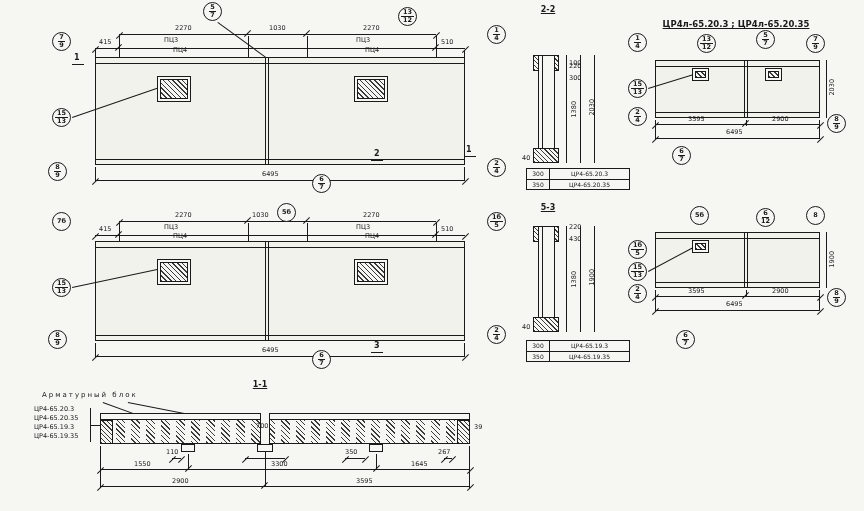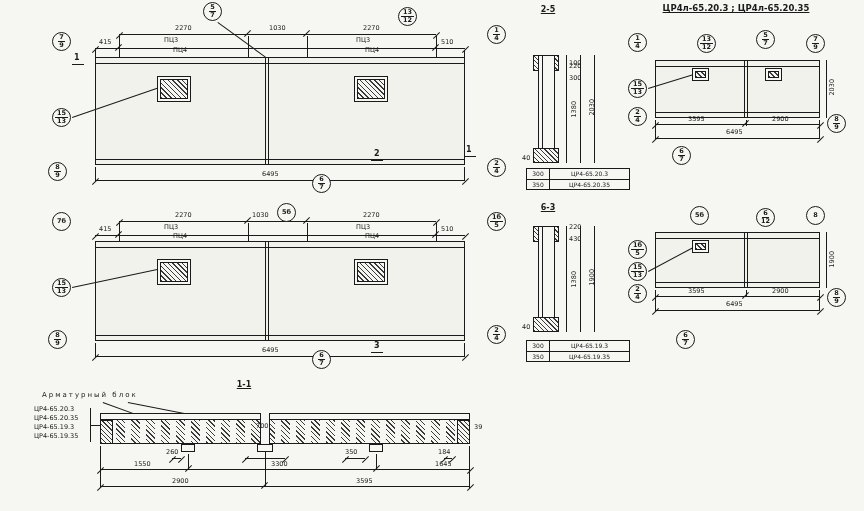--- a/index.html
+++ b/index.html
@@ -190,21 +190,21 @@
       <span>4</span>
     </div>
   <div class="co" style="left:312px;top:350px">
       <span>6</span>
       <span>7</span>
     </div>
 
   <span class="mark" style="left:374px;top:342px">3</span>
   <div class="flag" style="left:371px;top:352px;width:12px"></div>
 
-  <div class="sec-title" style="left:528px;top:6px;width:40px">2-5</div>
+  <div class="sec-title" style="left:528px;top:6px;width:40px">2-2</div>
   <div class="hatchblk" style="left:533px;top:55px;width:26px;height:16px"></div>
   <div class="stem" style="left:538px;top:55px;width:17px;height:108px"></div>
   <div class="hatchblk" style="left:533px;top:148px;width:26px;height:15px"></div>
 
   <div class="vl" style="left:566px;top:55px;height:108px"></div>
   <span class="t" style="left:569px;top:60px">100</span>
   <span class="t" style="left:569px;top:63px">220</span>
   <span class="t" style="left:569px;top:75px">300</span>
   <div class="vl" style="left:580px;top:55px;height:108px"></div>
   <span class="vdim" style="left:566px;top:106px">1380</span>
@@ -212,42 +212,42 @@
   <span class="vdim" style="left:584px;top:104px">2030</span>
   <span class="t" style="left:522px;top:155px">40</span>
 
   <div class="tbl" style="left:526px;top:168px;width:104px">
     <div>300</div>
     <div>ЦР4-65.20.3</div>
     <div>350</div>
     <div>ЦР4-65.20.35</div>
   </div>
 
-  <div class="sec-title" style="left:528px;top:204px;width:40px">6-3</div>
+  <div class="sec-title" style="left:528px;top:204px;width:40px">5-3</div>
   <div class="hatchblk" style="left:533px;top:226px;width:26px;height:16px"></div>
   <div class="stem" style="left:538px;top:226px;width:17px;height:106px"></div>
   <div class="hatchblk" style="left:533px;top:317px;width:26px;height:15px"></div>
 
   <div class="vl" style="left:566px;top:226px;height:106px"></div>
   <span class="t" style="left:569px;top:224px">220</span>
   <span class="t" style="left:569px;top:236px">430</span>
   <div class="vl" style="left:580px;top:226px;height:106px"></div>
   <span class="vdim" style="left:566px;top:276px">1380</span>
   <div class="vl" style="left:594px;top:226px;height:106px"></div>
   <span class="vdim" style="left:584px;top:274px">1900</span>
   <span class="t" style="left:522px;top:324px">40</span>
 
   <div class="tbl" style="left:526px;top:340px;width:104px">
     <div>300</div>
     <div>ЦР4-65.19.3</div>
     <div>350</div>
     <div>ЦР4-65.19.35</div>
   </div>
 
-  <div class="title" style="left:628px;top:4px;width:216px">ЦР4л-65.20.3 ;   ЦР4л-65.20.35</div>
+  <div class="title" style="left:628px;top:20px;width:216px">ЦР4л-65.20.3 ;   ЦР4л-65.20.35</div>
 
   <div class="panel" style="left:655px;top:60px;width:165px;height:58px"></div>
   <div class="joint" style="left:744px;top:60px;height:58px"></div>
   <div class="win" style="left:692px;top:68px;width:17px;height:13px">
       <i></i>
     </div>
   <div class="win" style="left:765px;top:68px;width:17px;height:13px">
       <i></i>
     </div>
 
@@ -345,21 +345,21 @@
     </div>
   <div class="co" style="left:676px;top:330px">
       <span>6</span>
       <span>7</span>
     </div>
   <div class="co" style="left:827px;top:288px">
       <span>8</span>
       <span>9</span>
     </div>
 
-  <div class="sec-title" style="left:219px;top:381px;width:50px">1-1</div>
+  <div class="sec-title" style="left:235px;top:381px;width:50px">1-1</div>
   <span class="t" style="left:42px;top:392px;font-size:7px;letter-spacing:2px">Арматурный   блок</span>
   <div class="leader" style="left:103px;top:402px;width:48px;transform:rotate(20deg)"></div>
   <div class="leader" style="left:128px;top:402px;width:82px;transform:rotate(11deg)"></div>
 
   <span class="t" style="left:34px;top:406px">ЦР4-65.20.3</span>
   <span class="t" style="left:34px;top:415px">ЦР4-65.20.35</span>
   <span class="t" style="left:34px;top:424px">ЦР4-65.19.3</span>
   <span class="t" style="left:34px;top:433px">ЦР4-65.19.35</span>
   <div class="vl" style="left:90px;top:408px;height:34px"></div>
   <div class="flag" style="left:90px;top:425px;width:10px"></div>
@@ -367,40 +367,40 @@
   <div class="flange" style="left:100px;top:413px;width:370px;height:7px"></div>
   <div class="ribzone" style="left:100px;top:420px;width:370px;height:24px"></div>
   <div class="hatchblk" style="left:100px;top:420px;width:13px;height:24px"></div>
   <div class="hatchblk" style="left:457px;top:420px;width:13px;height:24px"></div>
   <div class="notch" style="left:260px;top:413px;width:10px;height:31px"></div>
   <div class="key" style="left:257px;top:444px;width:16px;height:8px"></div>
   <div class="key" style="left:181px;top:444px;width:14px;height:8px"></div>
   <div class="key" style="left:369px;top:444px;width:14px;height:8px"></div>
   <span class="t" style="left:474px;top:424px">39</span>
 
-  <span class="t" style="left:166px;top:449px">260</span>
+  <span class="t" style="left:166px;top:449px">110</span>
   <span class="t" style="left:256px;top:423px">700</span>
   <span class="t" style="left:345px;top:449px">350</span>
-  <span class="t" style="left:438px;top:449px">184</span>
+  <span class="t" style="left:438px;top:449px">267</span>
   <div class="dl" style="left:172px;top:458px;width:9px"></div>
   <div class="dl" style="left:245px;top:458px;width:40px"></div>
   <div class="dl" style="left:345px;top:458px;width:20px"></div>
   <div class="dl" style="left:444px;top:458px;width:8px"></div>
 
   <div class="vl" style="left:100px;top:446px;height:42px"></div>
   <div class="vl" style="left:469px;top:446px;height:42px"></div>
   <div class="vl" style="left:265px;top:452px;height:35px"></div>
   <div class="vl" style="left:188px;top:454px;height:16px"></div>
   <div class="vl" style="left:376px;top:454px;height:16px"></div>
 
   <div class="dl" style="left:100px;top:469px;width:370px"></div>
   <div class="tick" style="left:184px;top:468px"></div>
   <div class="tick" style="left:372px;top:468px"></div>
   <span class="t" style="left:134px;top:461px">1550</span>
   <span class="t" style="left:271px;top:461px">3300</span>
-  <span class="t" style="left:435px;top:461px">1645</span>
+  <span class="t" style="left:411px;top:461px">1645</span>
 
   <div class="dl" style="left:100px;top:486px;width:370px"></div>
   <div class="tick" style="left:260px;top:485px"></div>
   <span class="t" style="left:172px;top:478px">2900</span>
   <span class="t" style="left:356px;top:478px">3595</span>
 
 </div>
 
 </body></html>

